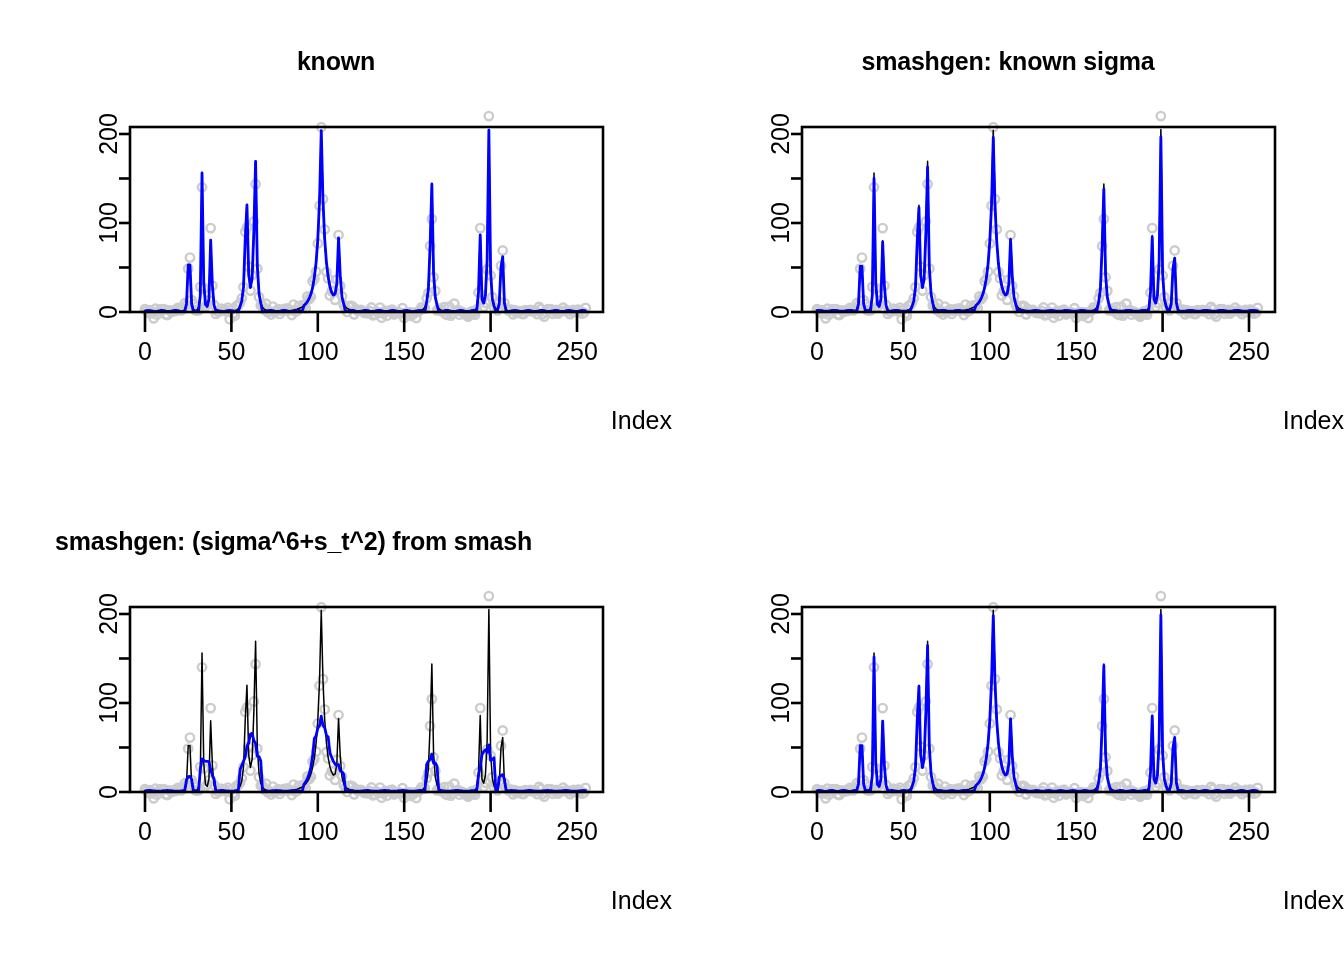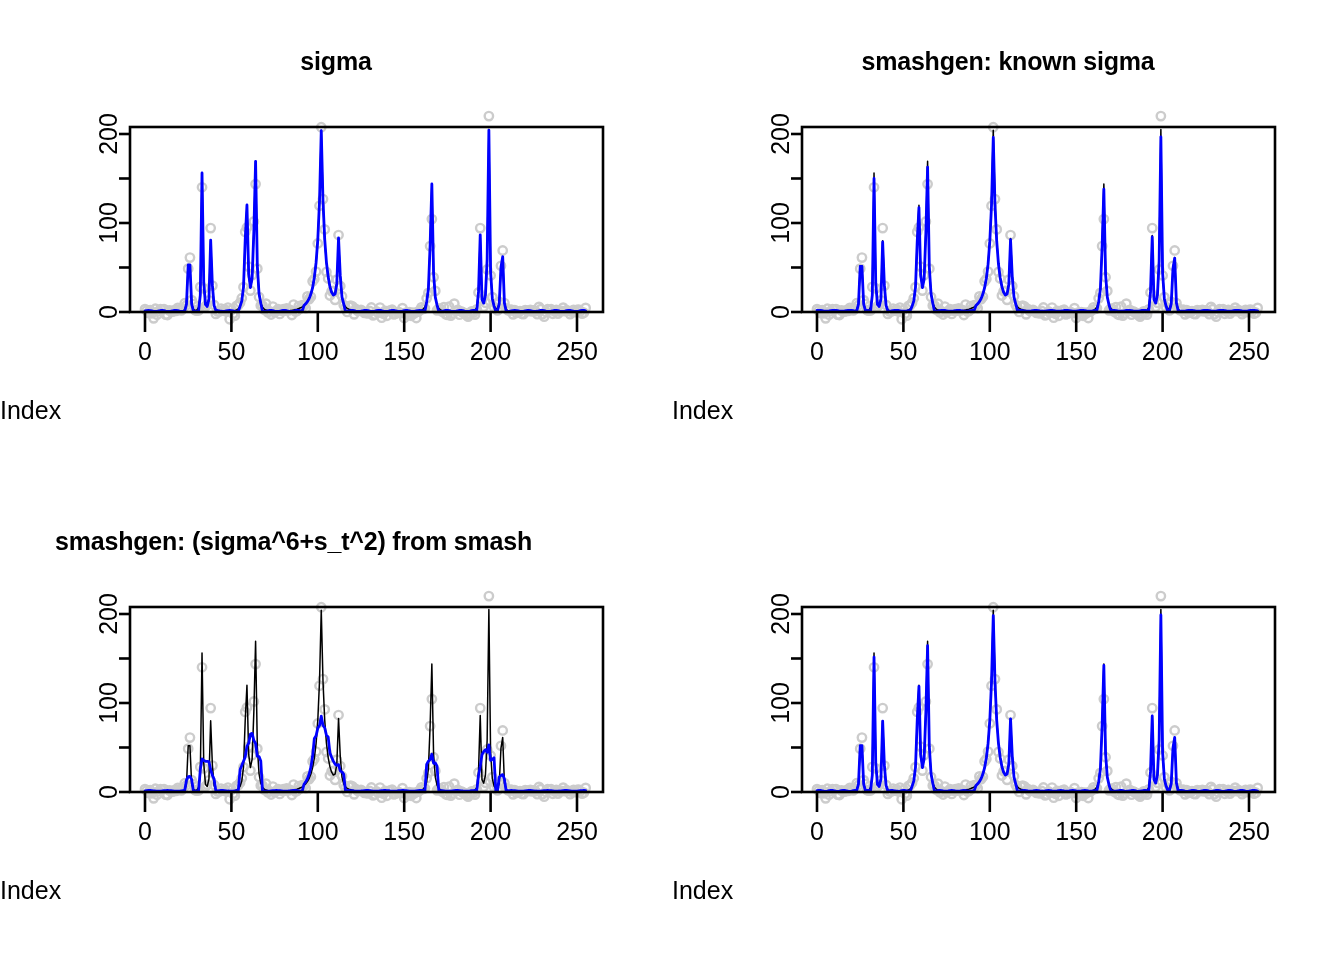--- a/index.html
+++ b/index.html
@@ -52,38 +52,38 @@
 
   .plot-svg {
     position: absolute;
     left: 0;
     top: 0;
   }
   .axis-label-x {
     position: absolute;
     left: 0;
     width: 672px;
-    top: 395px;
-    text-align: left;
+    top: 405px;
+    text-align: right;
     font-size: 25px;
     line-height: 30px;
   }
   .tick-text {
     font-family: "Liberation Sans", sans-serif;
     font-size: 25px;
     fill: #000000;
   }
 </style>
 </head>
 <body>
 
 <div id="plot-grid">
 
   <div class="panel" id="panel-0">
-    <div class="panel-title">sigma</div>
+    <div class="panel-title">known</div>
     <svg class="plot-svg" width="672" height="480" viewBox="0 0 672 480">
         <g>
           <circle cx="145.00" cy="309.13" r="4.2" fill="none" stroke="#CCCCCC" stroke-width="2.4"></circle>
           <circle cx="146.73" cy="310.47" r="4.2" fill="none" stroke="#CCCCCC" stroke-width="2.4"></circle>
           <circle cx="148.46" cy="313.00" r="4.2" fill="none" stroke="#CCCCCC" stroke-width="2.4"></circle>
           <circle cx="150.18" cy="310.04" r="4.2" fill="none" stroke="#CCCCCC" stroke-width="2.4"></circle>
           <circle cx="151.91" cy="313.30" r="4.2" fill="none" stroke="#CCCCCC" stroke-width="2.4"></circle>
           <circle cx="153.64" cy="318.37" r="4.2" fill="none" stroke="#CCCCCC" stroke-width="2.4"></circle>
           <circle cx="155.37" cy="308.73" r="4.2" fill="none" stroke="#CCCCCC" stroke-width="2.4"></circle>
           <circle cx="157.10" cy="314.66" r="4.2" fill="none" stroke="#CCCCCC" stroke-width="2.4"></circle>

